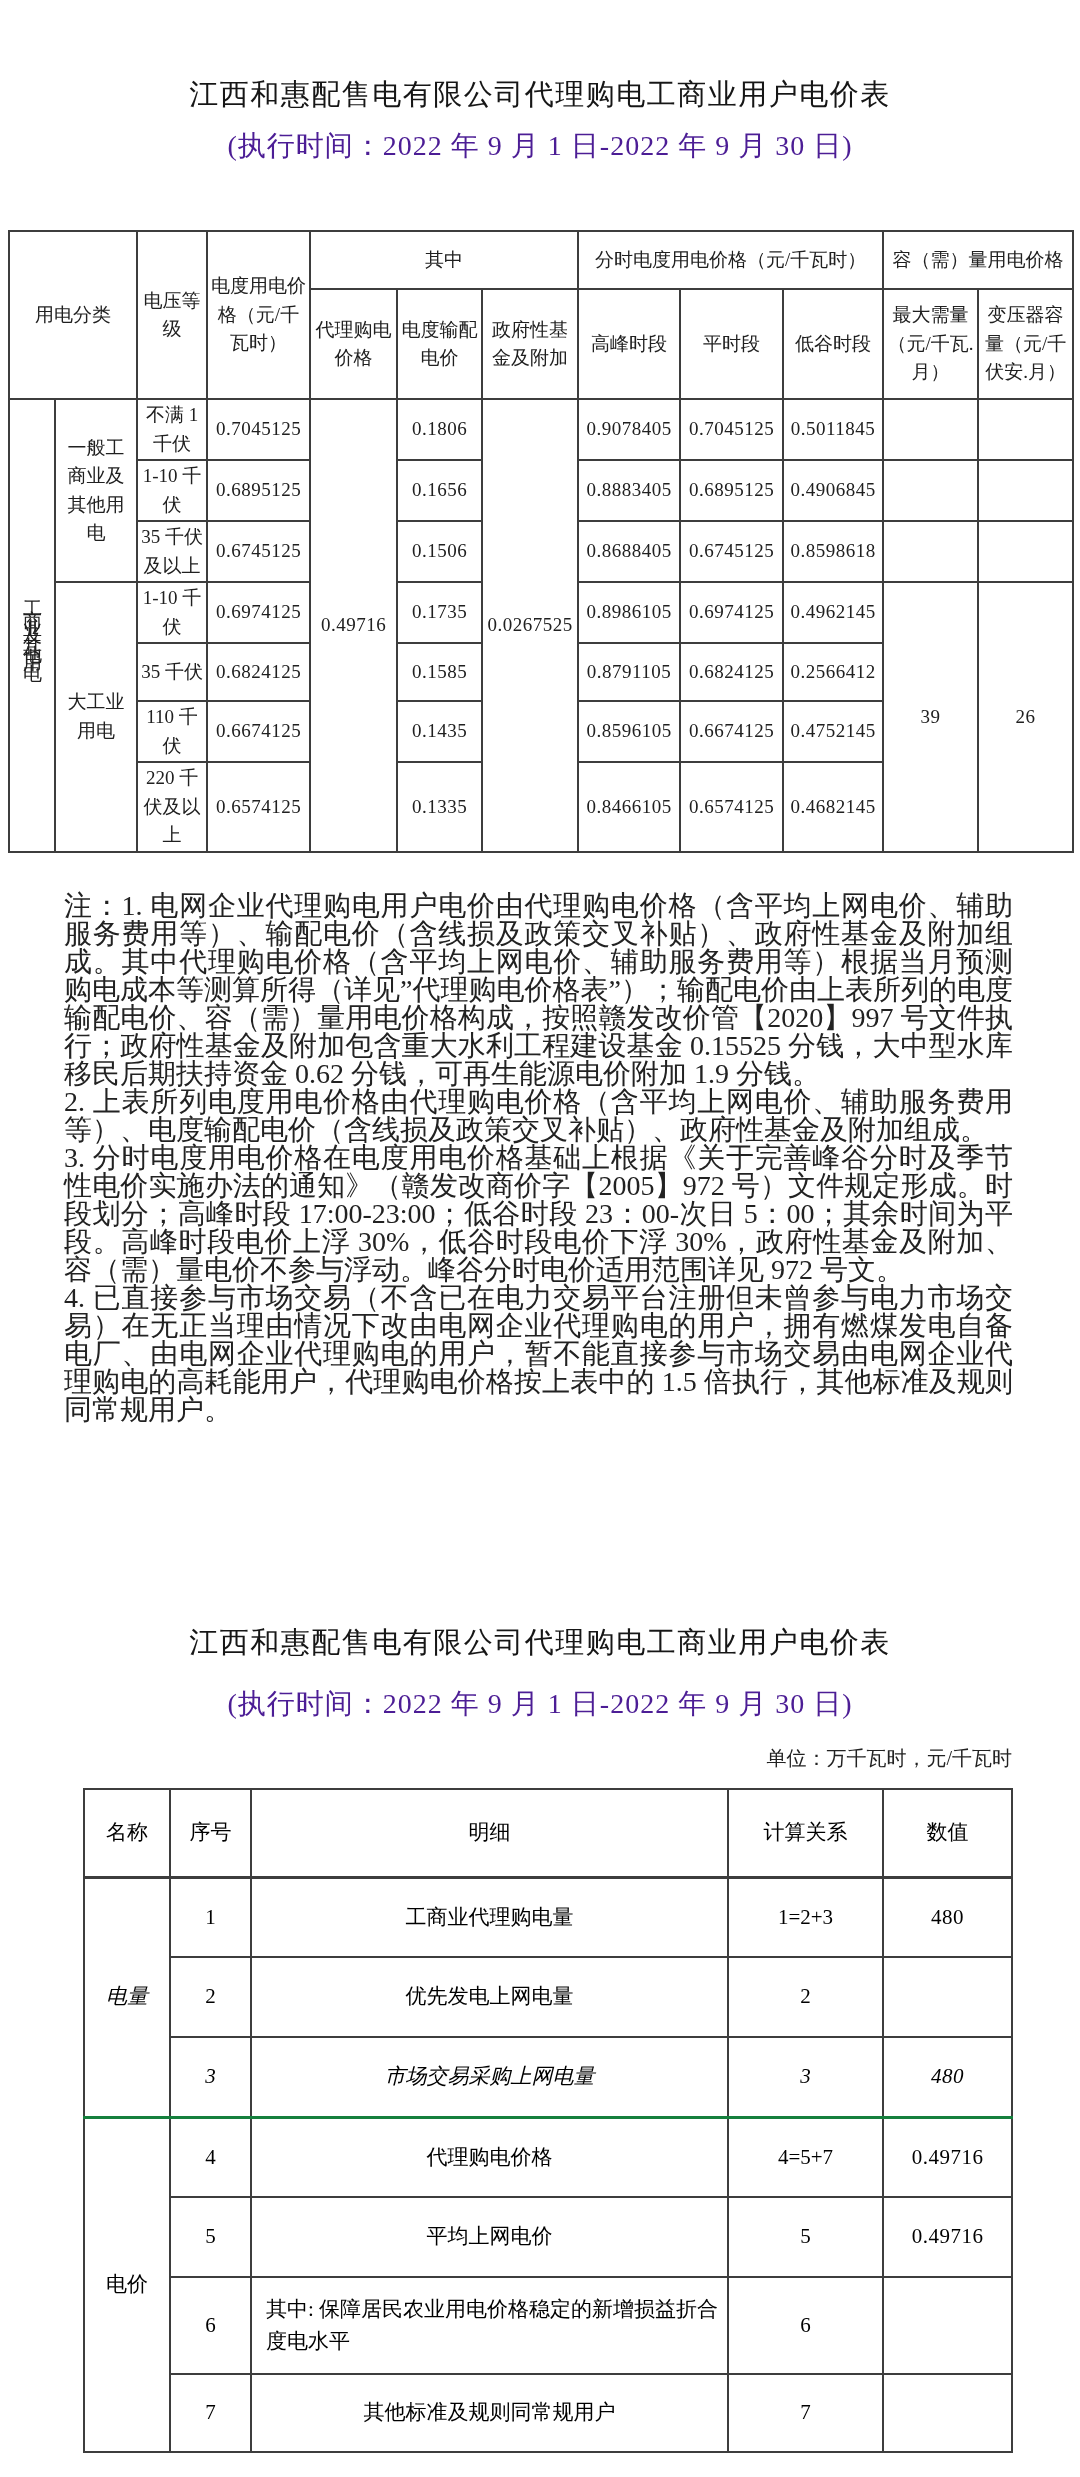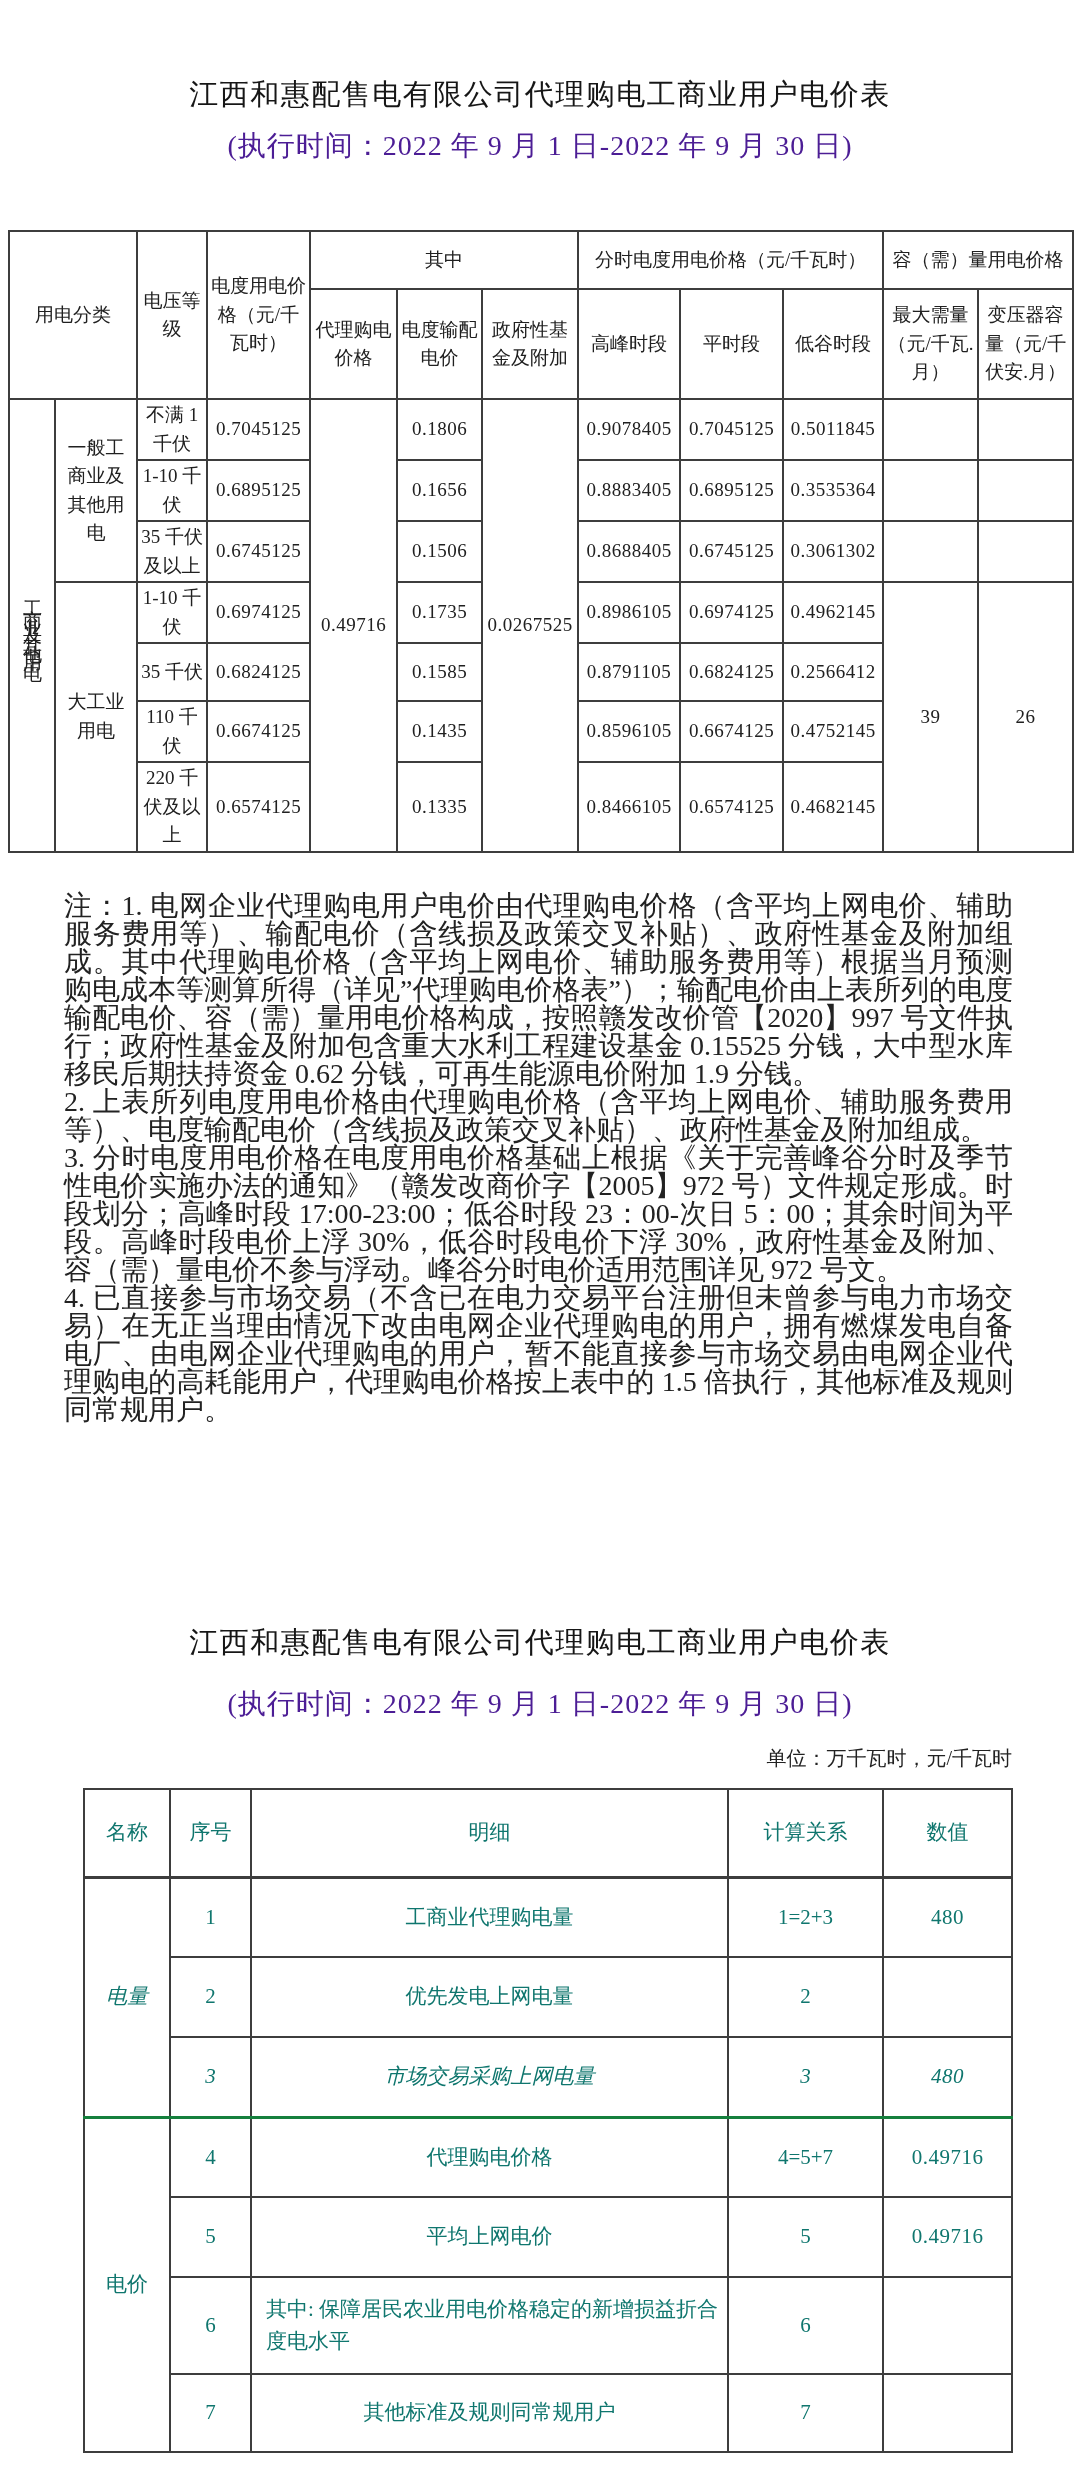--- a/index.html
+++ b/index.html
@@ -19,21 +19,21 @@
   table { border-collapse:collapse; table-layout:fixed; }
   .t1 { position:absolute; left:8px; top:230px; width:1064px; }
   .t1 td {
     border:2px solid #3d3d3d; text-align:center; vertical-align:middle;
     font-size:19px; line-height:1.5; padding:1px 3px; word-break:break-all;
     color:#202020;
   }
   .t2 { position:absolute; left:83px; top:1788px; width:928px; }
   .t2 td {
     border:2px solid #3d3d3d; text-align:center; vertical-align:middle;
-    font-size:21px; line-height:1.5; padding:16px 6px; color:#0f766e;
+    font-size:21px; line-height:1.5; padding:16px 6px; color:#000000;
   }
   .t2 tr.hdr td { border-bottom:3px solid #3d3d3d; }
   .t2 td.grp-end { border-bottom:3px solid #15803d;font-style:italic; }
   .t2 td.left-cell { text-align:left; padding-left:14px; word-break:break-all; }
   .vtext {
     writing-mode:vertical-rl; text-orientation:upright;
     display:inline-block; letter-spacing:9px; margin:auto; line-height:1.1;
   }
   .num { letter-spacing:0.5px; }
   .notes {
@@ -102,31 +102,31 @@
       <td class="num">0.5011845</td>
       <td></td>
       <td></td>
     </tr>
     <tr style="height:58px">
       <td>1-10 千伏</td>
       <td class="num">0.6895125</td>
       <td class="num">0.1656</td>
       <td class="num">0.8883405</td>
       <td class="num">0.6895125</td>
-      <td class="num">0.3535364</td>
+      <td class="num">0.4906845</td>
       <td></td>
       <td></td>
     </tr>
     <tr style="height:58px">
       <td>35 千伏及以上</td>
       <td class="num">0.6745125</td>
       <td class="num">0.1506</td>
       <td class="num">0.8688405</td>
       <td class="num">0.6745125</td>
-      <td class="num">0.3061302</td>
+      <td class="num">0.8598618</td>
       <td></td>
       <td></td>
     </tr>
     <tr style="height:58px">
       <td rowspan="4">大工业用电</td>
       <td>1-10 千伏</td>
       <td class="num">0.6974125</td>
       <td class="num">0.1735</td>
       <td class="num">0.8986105</td>
       <td class="num">0.6974125</td>

